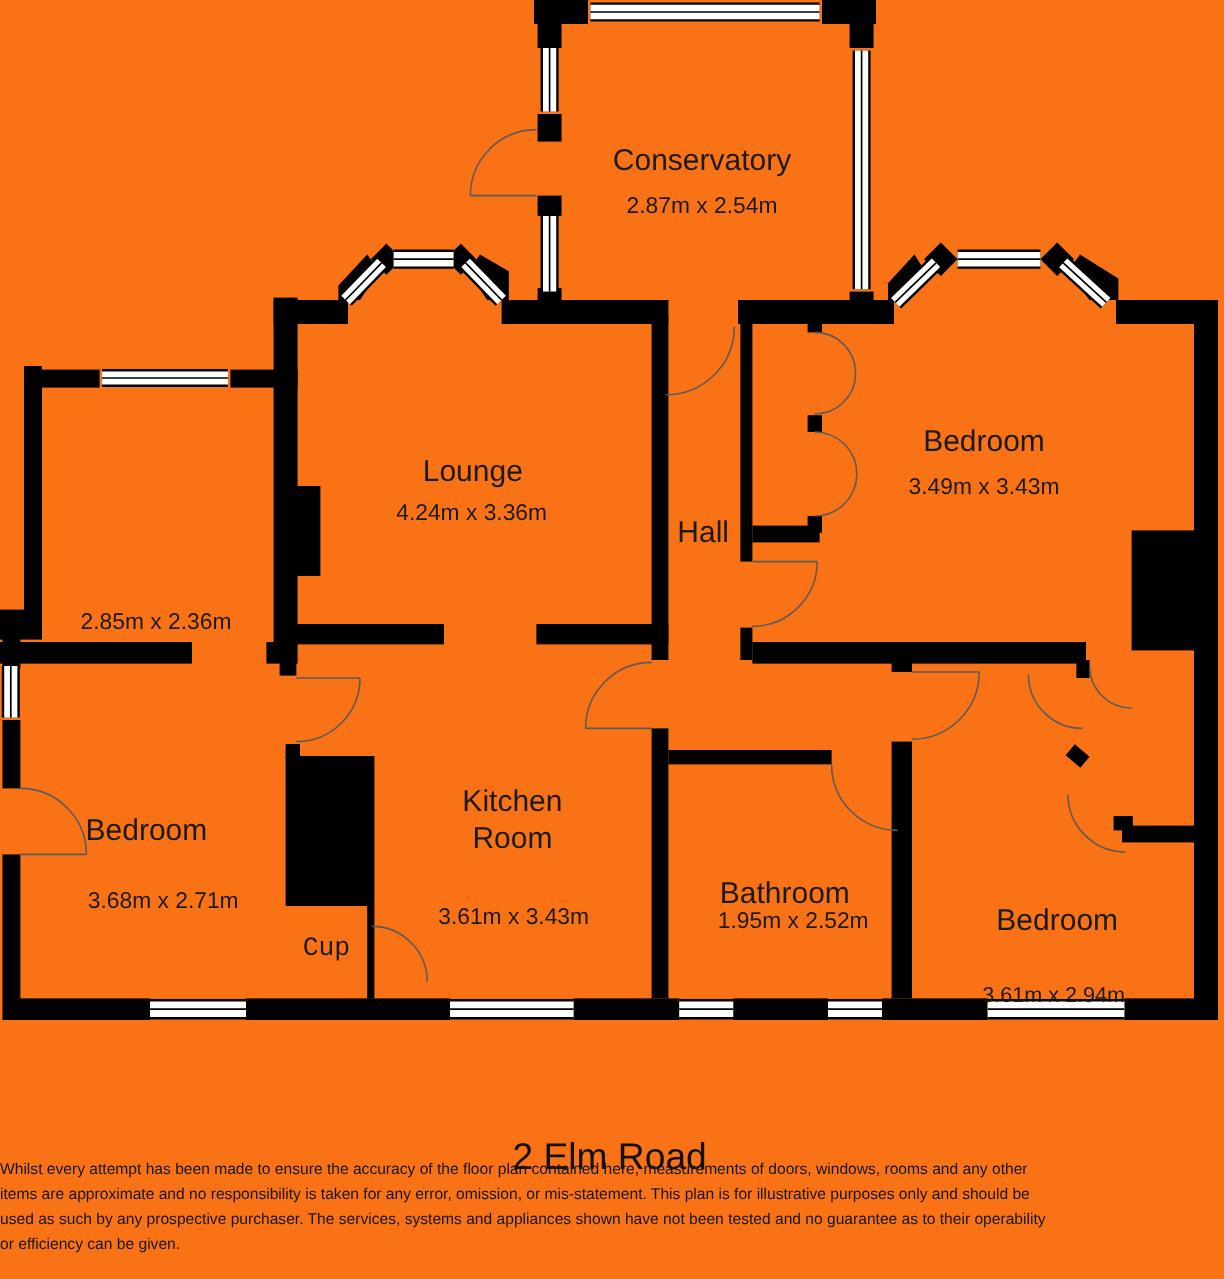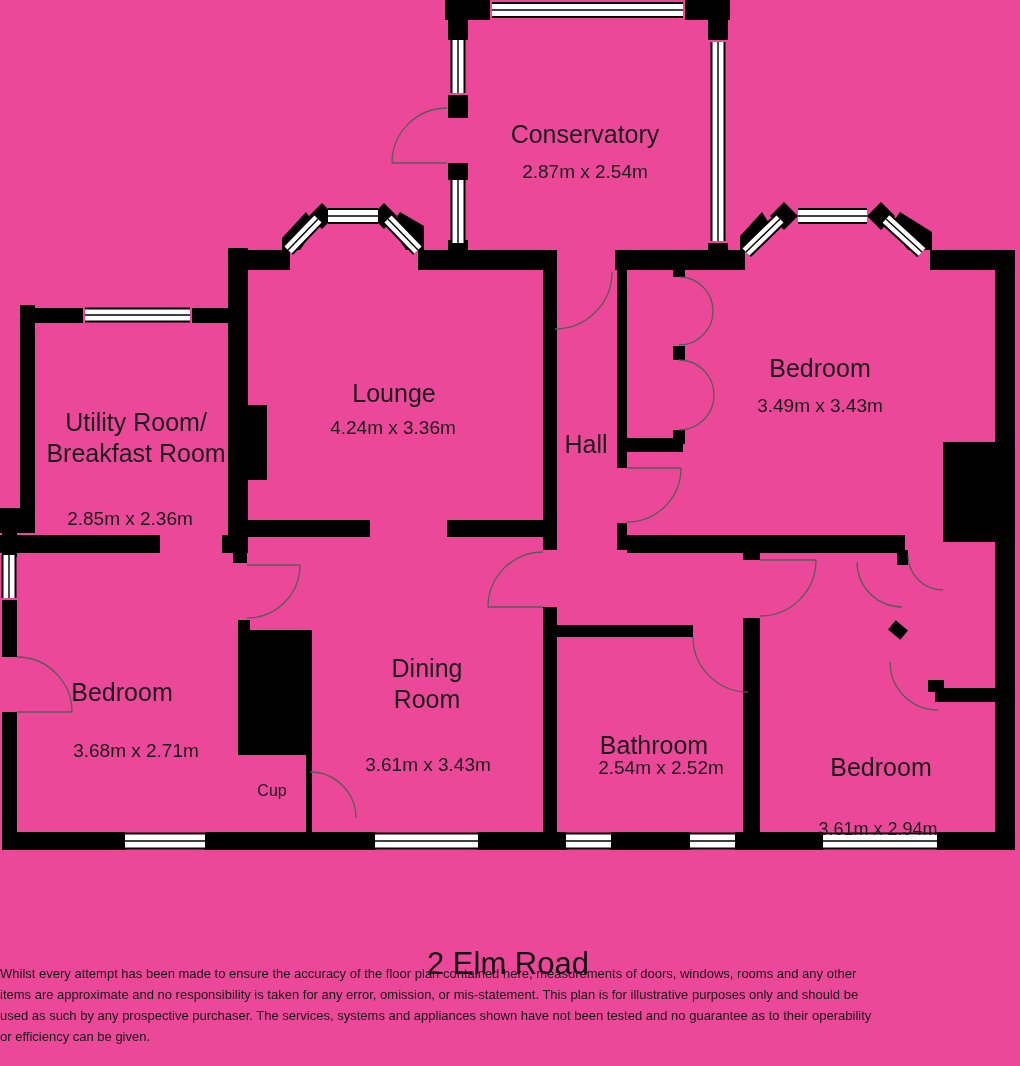--- a/index.html
+++ b/index.html
@@ -1,23 +1,23 @@
 <!DOCTYPE html>
 <html><head>
 <meta charset="utf-8">
 <style>
   html,body{margin:0;padding:0;background:#ffffff;}
-  #canvas{position:relative;width:1020px;height:1066px;background:#ec4899;overflow:hidden;
+  #canvas{position:relative;width:1020px;height:1066px;background:#f97316;overflow:hidden;
           font-family:"Liberation Sans",sans-serif;}
   #plan-svg{position:absolute;left:0;top:0;}
   .lbl{position:absolute;transform:translate(-50%,-50%);color:#1b1b1b;text-align:center;
        white-space:nowrap;line-height:1.22;}
   .room-name{font-size:25px;}
   .room-dims{font-size:19px;}
-  .cup-name{font-size:16px;}
+  .cup-name{font-size:22px;font-family:Liberation Mono, monospace;}
   #title{position:absolute;left:0;top:922px;width:1016px;text-align:center;
          font-size:31px;color:#111;margin-top:24px;}
   #disclaimer{position:absolute;left:0;top:963px;width:876px;text-align:left;
               font-size:13px;line-height:1.62;color:#161616;}
   .wall{fill:#000;}
   .win-outer{stroke:#000;fill:none;}
   .win-inner{stroke:#fff;fill:none;}
   .win-mid{stroke:#000;fill:none;}
   .door{stroke:#5a5a5a;stroke-width:1.3;fill:none;}
 </style>
@@ -236,46 +236,42 @@
       <path class="door" d="M908,555 A35,35 0 0 0 943,590"></path>
 
       <path class="door" d="M857,562 A45,45 0 0 0 902,607"></path>
       <path class="door" d="M890,662 A48,48 0 0 0 938,710"></path>
     </g>
   </svg>
 
   <div class="lbl room-name" style="left:585px;top:134px;">Conservatory</div>
   <div class="lbl room-dims" style="left:585px;top:172px;">2.87m x 2.54m</div>
 
-  <div class="lbl room-name" style="left:136px;top:437px;">
-    <span>Utility Room/</span><br>
-    <span>Breakfast Room</span>
-  </div>
   <div class="lbl room-dims" style="left:130px;top:519px;">2.85m x 2.36m</div>
 
   <div class="lbl room-name" style="left:394px;top:393px;">Lounge</div>
   <div class="lbl room-dims" style="left:393px;top:428px;">4.24m x 3.36m</div>
 
   <div class="lbl room-name" style="left:586px;top:444px;">Hall</div>
 
   <div class="lbl room-name" style="left:820px;top:368px;">Bedroom</div>
   <div class="lbl room-dims" style="left:820px;top:406px;">3.49m x 3.43m</div>
 
   <div class="lbl room-name" style="left:122px;top:692px;">Bedroom</div>
   <div class="lbl room-dims" style="left:136px;top:751px;">3.68m x 2.71m</div>
 
   <div class="lbl room-name" style="left:427px;top:683px;">
-    <span>Dining</span><br>
+    <span>Kitchen</span><br>
     <span>Room</span>
   </div>
   <div class="lbl room-dims" style="left:428px;top:753px;margin-top:12px;">3.61m x 3.43m</div>
 
   <div class="lbl cup-name" style="left:272px;top:791px;">Cup</div>
 
   <div class="lbl room-name" style="left:654px;top:732px;margin-top:13px;">Bathroom</div>
-  <div class="lbl room-dims" style="left:661px;top:768px;">2.54m x 2.52m</div>
+  <div class="lbl room-dims" style="left:661px;top:768px;">1.95m x 2.52m</div>
 
   <div class="lbl room-name" style="left:881px;top:767px;">Bedroom</div>
   <div class="lbl room-dims" style="left:878px;top:799px;font-size:18px;margin-top:31px;">3.61m x 2.94m</div>
 
   <div id="title">2 Elm Road</div>
   <div id="disclaimer">Whilst every attempt has been made to ensure the accuracy of the floor plan contained here, measurements of doors, windows, rooms and any other items are approximate and no responsibility is taken for any error, omission, or mis-statement. This plan is for illustrative purposes only and should be used as such by any prospective purchaser. The services, systems and appliances shown have not been tested and no guarantee as to their operability or efficiency can be given.</div>
 </div>
 
 </body></html>

